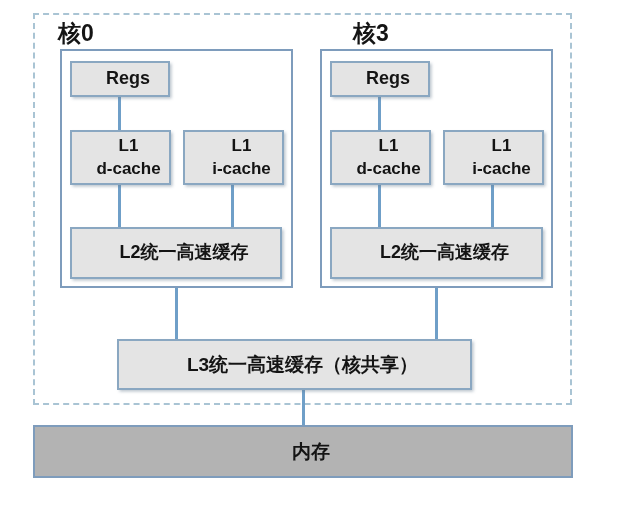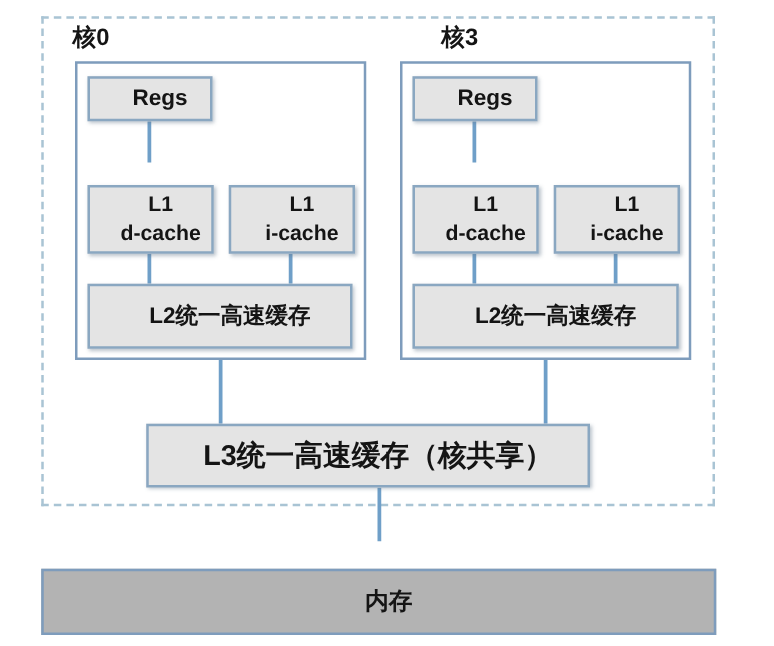--- a/index.html
+++ b/index.html
@@ -37,21 +37,21 @@
     top:49px; width:233px; height:239px;
     border:2px solid var(--core-border);
     box-sizing:border-box;
     background:var(--background);
   }
   .core-panel.c0{left:60px;}
   .core-panel.c3{left:320px;}
   .core-title{
     position:absolute;
     top:20px;
-    font-size:19px;
+    font-size:23px;
     font-weight:bold;
     line-height:1.2;
   }
   .core-title.c0{left:58px;}
   .core-title.c3{left:353px;}
   .node{
     position:absolute;
     background:var(--box-fill);
     border:2px solid var(--box-border);
     box-sizing:border-box;
@@ -62,31 +62,31 @@
     justify-content:center;
     text-align:center;
     font-weight:bold;
     font-size:18px;
     line-height:1.32;
     padding-left:16px;
   }
   .regs{width:100px;height:36px;top:61px;}
   .regs.c0{left:70px;}
   .regs.c3{left:330px;}
-  .l1{width:101px;height:55px;top:130px;font-size:17px;margin-top:18px;}
+  .l1{width:101px;height:55px;top:130px;font-size:17px;}
   .l1d.c0{left:70px;}
   .l1i.c0{left:183px;}
   .l1d.c3{left:330px;}
   .l1i.c3{left:443px;}
   .l2{width:212px;height:52px;top:227px;}
   .l2.c0{left:70px;}
   .l2.c3{left:330px;width:213px;}
-  .l3{left:117px;top:339px;width:355px;height:51px;font-size:23px;}
+  .l3{left:117px;top:339px;width:355px;height:51px;font-size:19px;}
   .memory{
-    left:33px;top:455px;width:540px;height:53px;
+    left:33px;top:425px;width:540px;height:53px;
     background:var(--memory-fill);
     border:2px solid var(--core-border);
     font-size:19px;
     box-shadow:none;
   }
   .connector{
     position:absolute;
     width:3px;
     background:var(--connector);
   }

